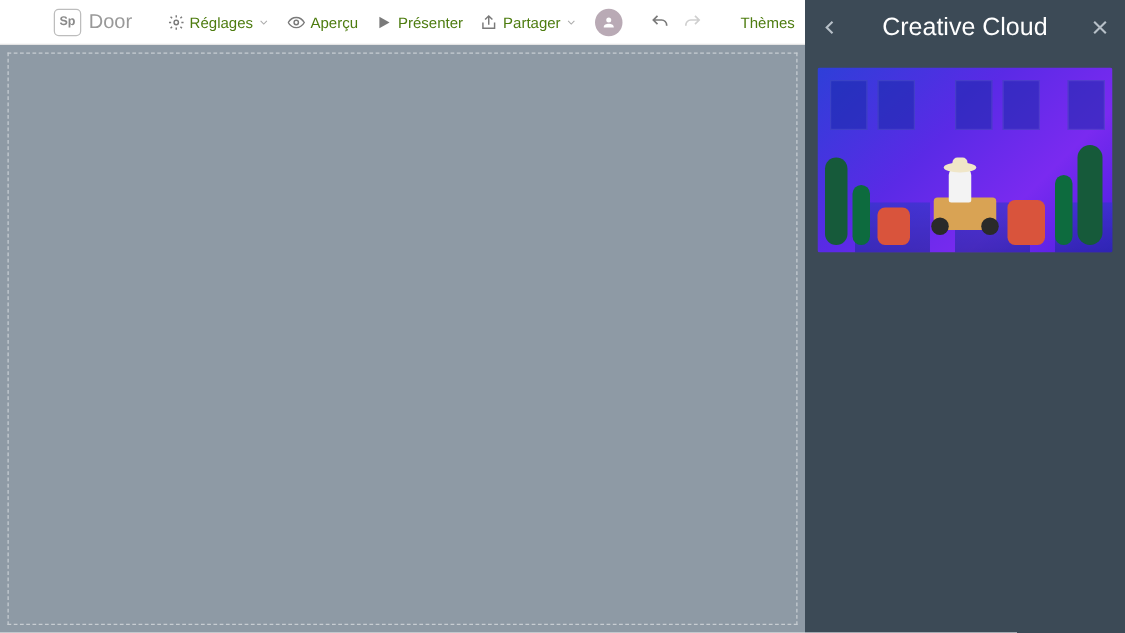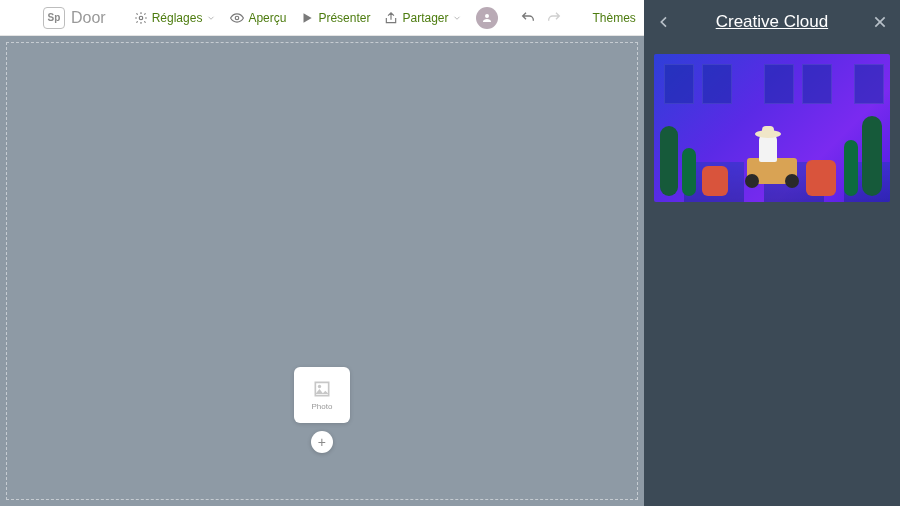--- a/index.html
+++ b/index.html
@@ -22,21 +22,21 @@
   .page-title { font-family: Georgia, "Times New Roman", serif; font-size: 42px; font-weight: 700; color: #fff; text-shadow: 0 1px 2px rgba(0,0,0,0.15); }
   .page-subtitle { margin-top: 14px; font-size: 13px; letter-spacing: 2px; color: #fff; font-weight: 500; }
 
   .photo-drop { position: absolute; left: 50%; bottom: 46px; transform: translateX(-50%); width: 56px; }
   .photo-card { width: 56px; height: 56px; background: #fff; border-radius: 6px; box-shadow: 0 1px 4px rgba(0,0,0,0.15); display: flex; flex-direction: column; align-items: center; justify-content: center; gap: 3px; cursor: pointer; }
   .photo-card svg { width: 20px; height: 20px; fill: #c7c7c7; }
   .photo-label { font-size: 8px; color: #9a9a9a; }
   .plus-btn { width: 22px; height: 22px; border-radius: 50%; background: #fff; box-shadow: 0 1px 4px rgba(0,0,0,0.2); margin: 8px auto 0; display: flex; align-items: center; justify-content: center; cursor: pointer; color: #8a8a8a; font-size: 14px; line-height: 1; }
 
   .side { flex: 1; background: #3c4a56; color: #fff; position: relative; display: flex; flex-direction: column; }
-  .side-header { height: 44px; display: flex; align-items: center; justify-content: center; position: relative; font-size: 17px; font-weight: 300; text-decoration: underline; }
+  .side-header { height: 44px; display: flex; align-items: center; justify-content: center; position: relative; font-size: 20px; font-weight: 300; }
   .side-back, .side-close { position: absolute; top: 0; height: 44px; width: 40px; display: flex; align-items: center; justify-content: center; cursor: pointer; color: #b7c0c8; }
   .side-back { left: 0; }
   .side-close { right: 0; font-size: 18px; }
   .side-back svg, .side-close svg { width: 16px; height: 16px; stroke: currentColor; fill: none; stroke-width: 2.5; }
 
   .thumb { margin: 10px 10px 0 10px; width: calc(100% - 20px); height: 148px; border-radius: 2px; overflow: hidden; cursor: pointer; position: relative; }
   .thumb-bg { position: absolute; inset: 0; background: linear-gradient(135deg, #2e3fd8 0%, #5a2ae6 40%, #7a2af0 70%, #4a1ee0 100%); }
   .building { position: absolute; inset: 0; opacity: 0.55; }
   .win { position: absolute; background: #1a2aa8; border: 1px solid rgba(255,255,255,0.15); }
   .steps { position: absolute; bottom: 0; width: 60px; height: 40px; background: linear-gradient(#2a3ac0, #1a2a90); }
@@ -123,33 +123,20 @@
       </div>
 
       <div class="tb-item" style="margin-left:16px">
         <span>Thèmes</span>
       </div>
     </div>
 
     <div class="canvas-wrap">
       <div class="canvas-inner">
 
-        <div class="photo-drop">
-          <div class="photo-card">
-            <svg viewBox="0 0 24 24">
-                <path d="M4 4h16v16H4z" fill="none" stroke="#c7c7c7" stroke-width="2"></path>
-                <circle cx="9" cy="9" r="2"></circle>
-                <path d="M4 18l5-6 4 5 3-3 4 4"></path>
-              </svg>
-            <span class="photo-label">Photo</span>
-          </div>
-          <div class="plus-btn">
-            <span>+</span>
-          </div>
-        </div>
       </div>
     </div>
 
   </div>
 
   <div class="side">
     <div class="side-header">
       <div class="side-back">
         <svg viewBox="0 0 24 24">
             <path d="M15 5l-7 7 7 7"></path>

